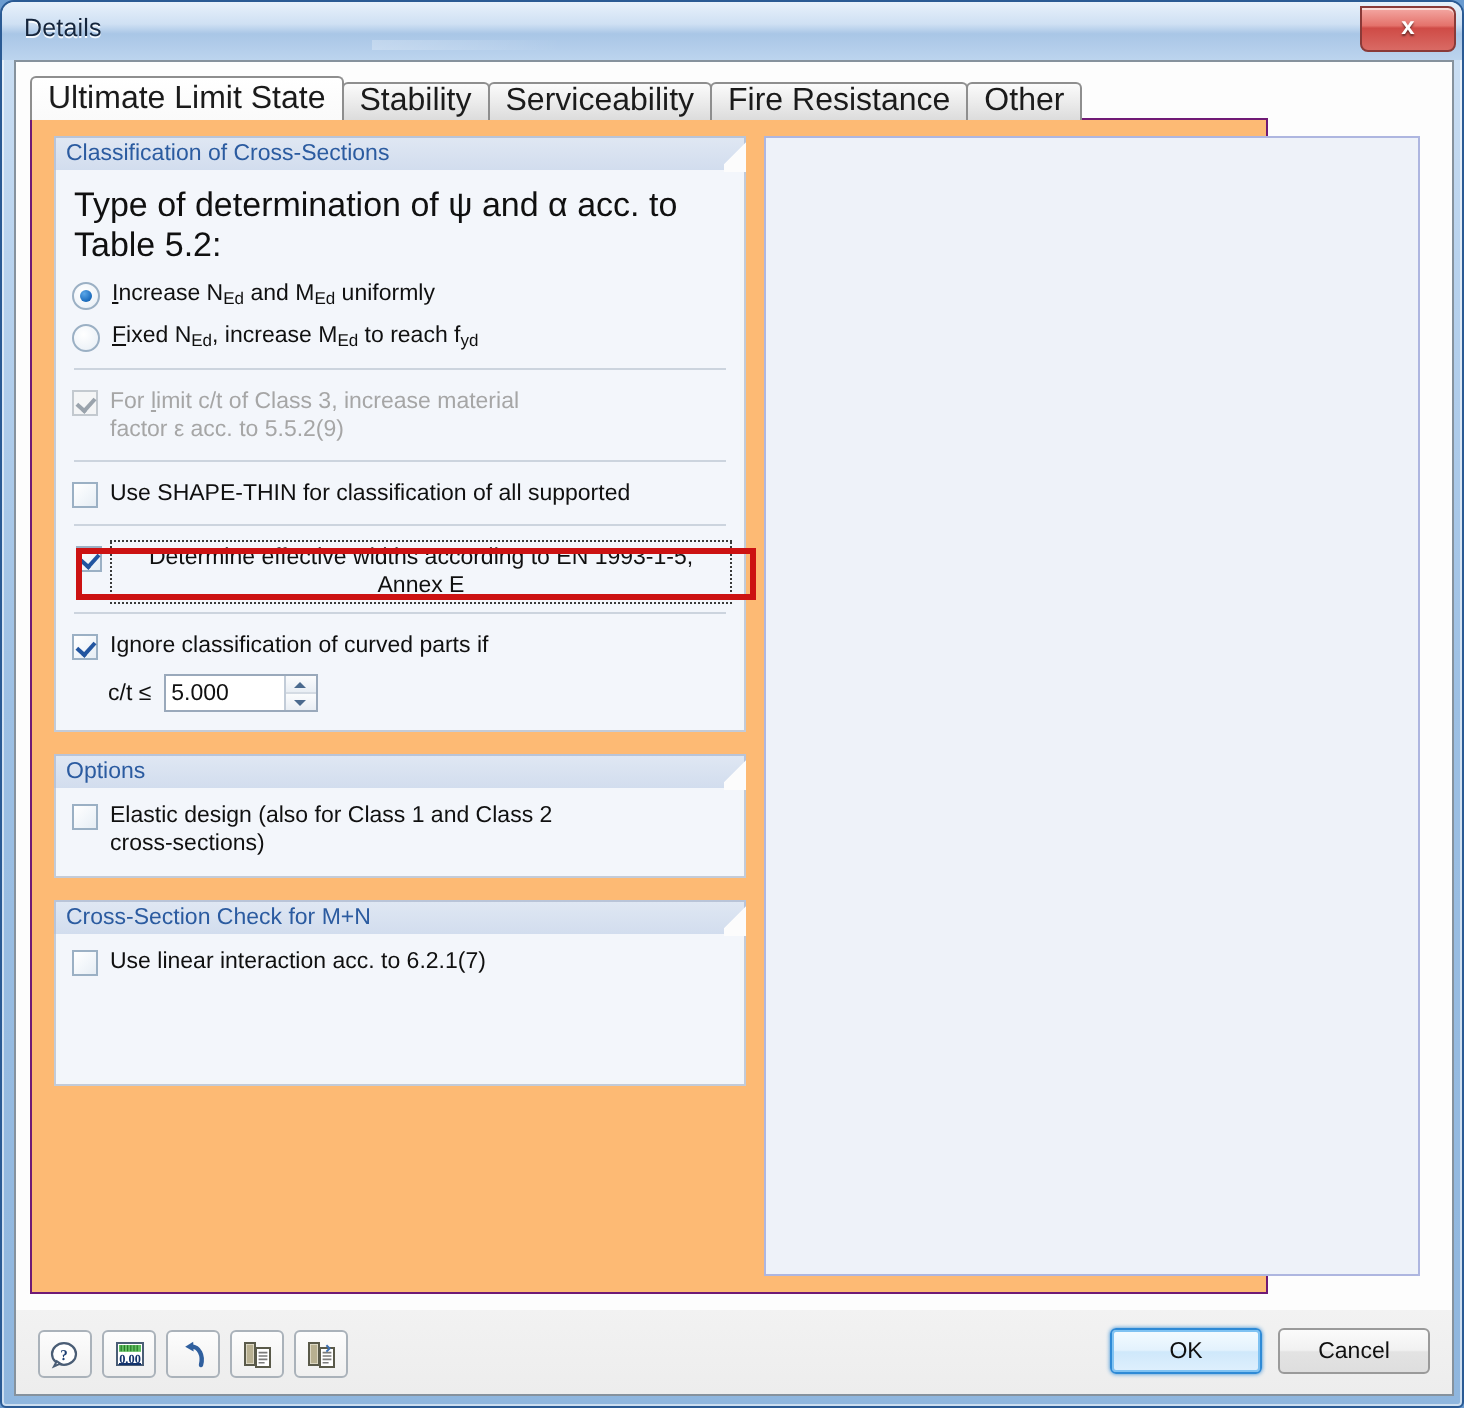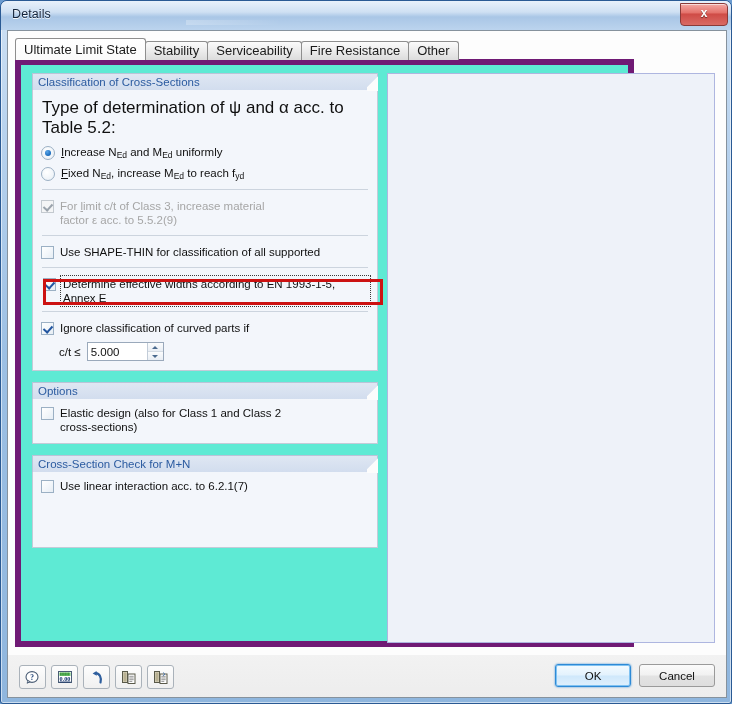--- a/index.html
+++ b/index.html
@@ -73,43 +73,43 @@
   
   .tabstrip {
     position: absolute; left: 7px; top: 8px;
     height: 21px;
     display: flex; align-items: flex-end;
     z-index: 5;
   }
   .tab {
     height: 18px; line-height: 18px;
     padding: 0 8px;
-    font-size: 13px; color: #1b1b1b;
+    font-size: 16px; color: #1b1b1b;
     background: linear-gradient(180deg,#fbfbfb 0%, #ebebeb 52%, #dcdcdc 100%);
     border: 1px solid #8e8e8e;
     border-bottom: none;
     border-radius: 3px 3px 0 0;
     margin-right: -1px;
     cursor: pointer;
     white-space: nowrap;
   }
   .tab.active {
     height: 21px; line-height: 21px;
     background: linear-gradient(180deg,#ffffff 0%, #fcfcfc 60%, #fafafa 100%);
     border-color: #8e8e8e;
     font-weight: normal;
     z-index: 6;
     position: relative;
   }
 
   .tabpage {
     position: absolute; left: 7px; top: 28px;
     width: 619px; height: 588px;
-    background: #5eead4;
-    border: 6px solid #701a75;
+    background: #fdba74;
+    border: 1px solid #701a75;
     box-sizing: border-box;
   }
 
   
   .col-left  { position: absolute; left: 11px;  top: 8px; width: 346px; }
   .col-right {
     position: absolute; left: 366px; top: 8px;
     width: 328px; height: 570px;
     background: #eef2f9;
     border: 1px solid #aeb6e0;
@@ -234,20 +234,21 @@
   }
   .spin-btns div.up::after   { border-bottom: 3px solid #4b6a8e; }
   .spin-btns div.down::after { border-top: 3px solid #4b6a8e; }
 
   
   .focus-dotted {
     outline: 1px dotted #3a3a3a;
     outline-offset: 1px;
     display: inline-block;
     padding: 0 1px;
+    text-align: center;
   }
   .redbox {
     position: absolute;
     left: 2px; top: 2px;
     width: 340px; height: 26px;
     border: 3px solid #cc1212;
     box-sizing: border-box;
     pointer-events: none;
   }
 

